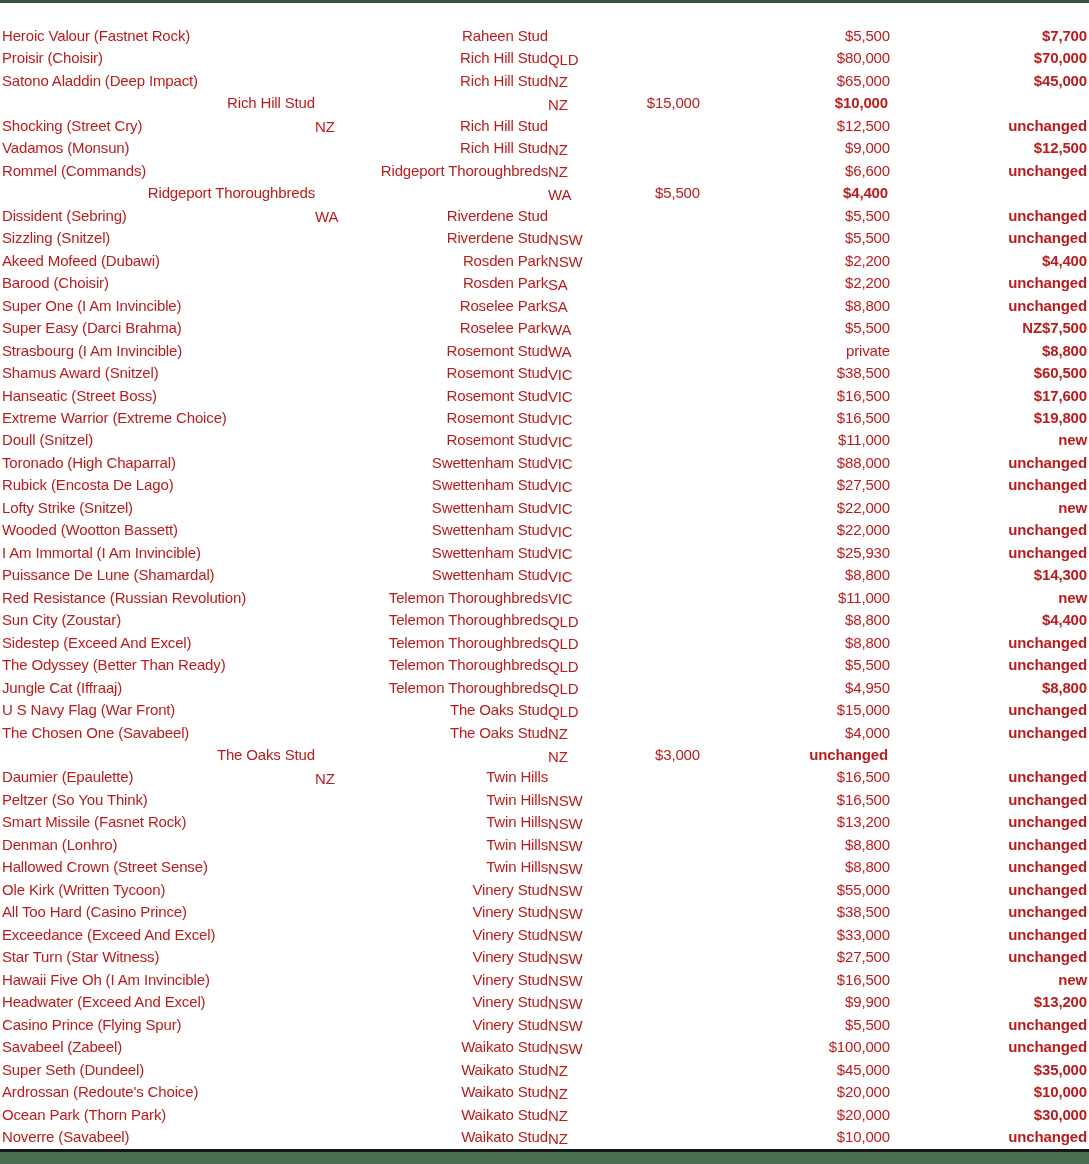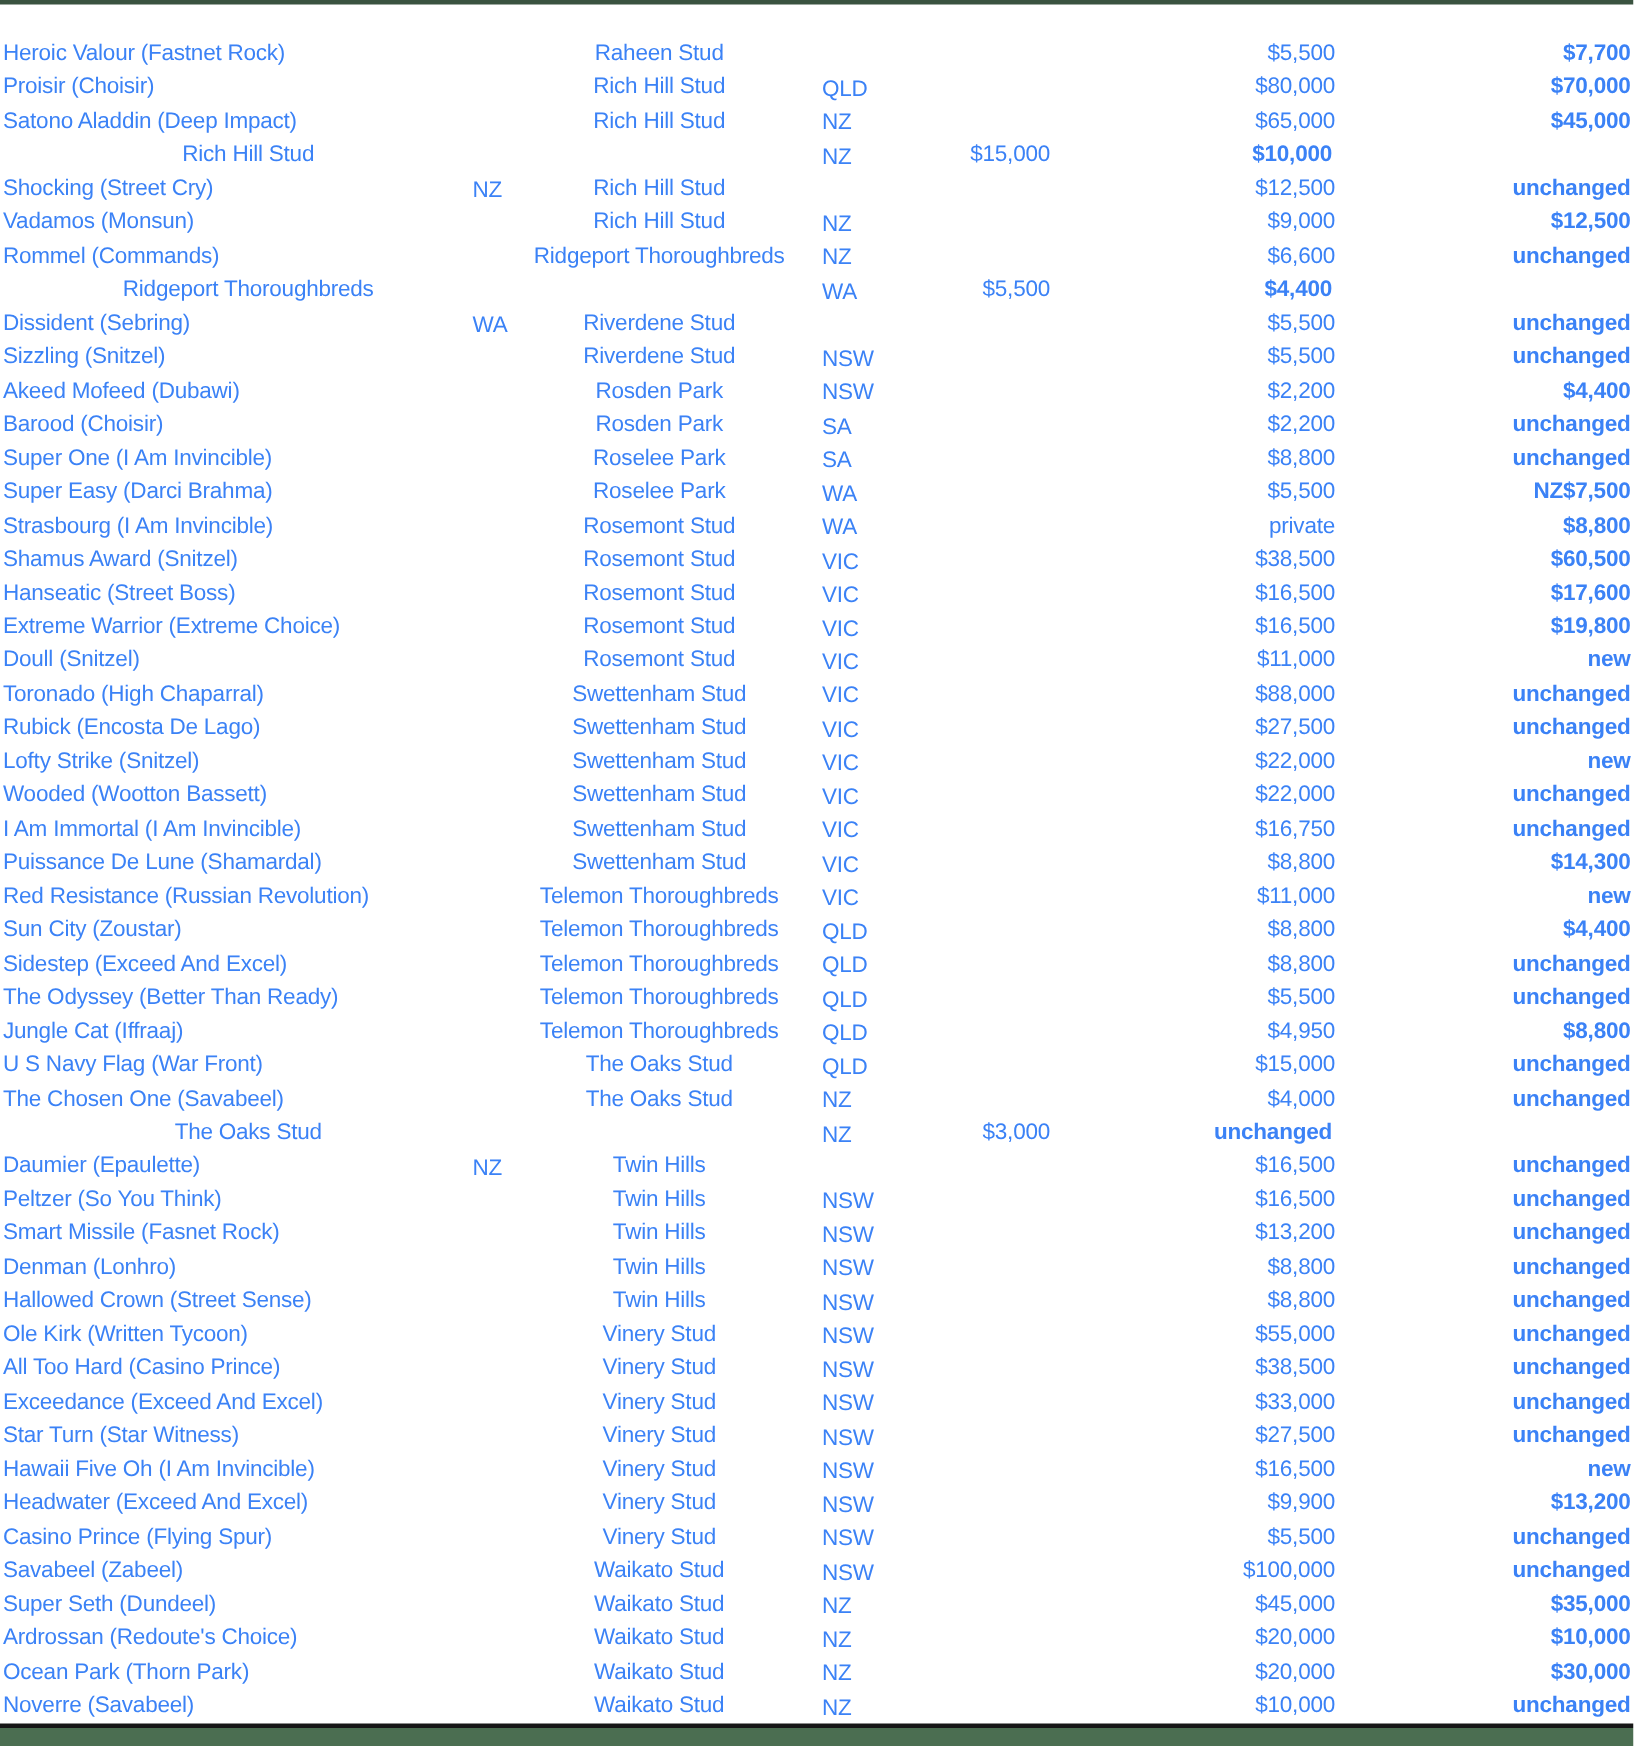--- a/index.html
+++ b/index.html
@@ -22,27 +22,27 @@
     flex: 0 0 auto;
   }
   .table-body {
     flex: 1 1 auto;
   }
   .row {
     display: grid;
     grid-template-columns: 315px 233px 152px 190px auto;
     height: 22.47px;
     align-items: center;
-    color: #3b82f6;
+    color: #b91c1c;
     font-size: 15px;
     letter-spacing: -0.15px;
     white-space: nowrap;
   }
   .cell-stallion { padding-left: 2px; text-align: left; }
-  .cell-stud     { text-align: center; margin-left: 16px; }
+  .cell-stud     { text-align: right; margin-left: 16px; }
   .cell-state    { text-align: left; margin-top: 48px; }
   .cell-fee      { text-align: right; }
   .cell-change   { text-align: right; padding-right: 2px; font-weight: bold; }
   .bottom-rule {
     height: 3px;
     width: 100%;
     flex: 0 0 auto;
   }
   .bottom-bar {
     height: 12px;
@@ -236,21 +236,21 @@
     <div class="cell-stud">Swettenham Stud</div>
     <div class="cell-state">VIC</div>
     <div class="cell-fee">$22,000</div>
     <div class="cell-change">unchanged</div>
   </div>
 
   <div class="row">
     <div class="cell-stallion">I Am Immortal (I Am Invincible)</div>
     <div class="cell-stud">Swettenham Stud</div>
     <div class="cell-state">VIC</div>
-    <div class="cell-fee">$16,750</div>
+    <div class="cell-fee">$25,930</div>
     <div class="cell-change">unchanged</div>
   </div>
 
   <div class="row">
     <div class="cell-stallion">Puissance De Lune (Shamardal)</div>
     <div class="cell-stud">Swettenham Stud</div>
     <div class="cell-state">VIC</div>
     <div class="cell-fee">$8,800</div>
     <div class="cell-change">$14,300</div>
   </div>

